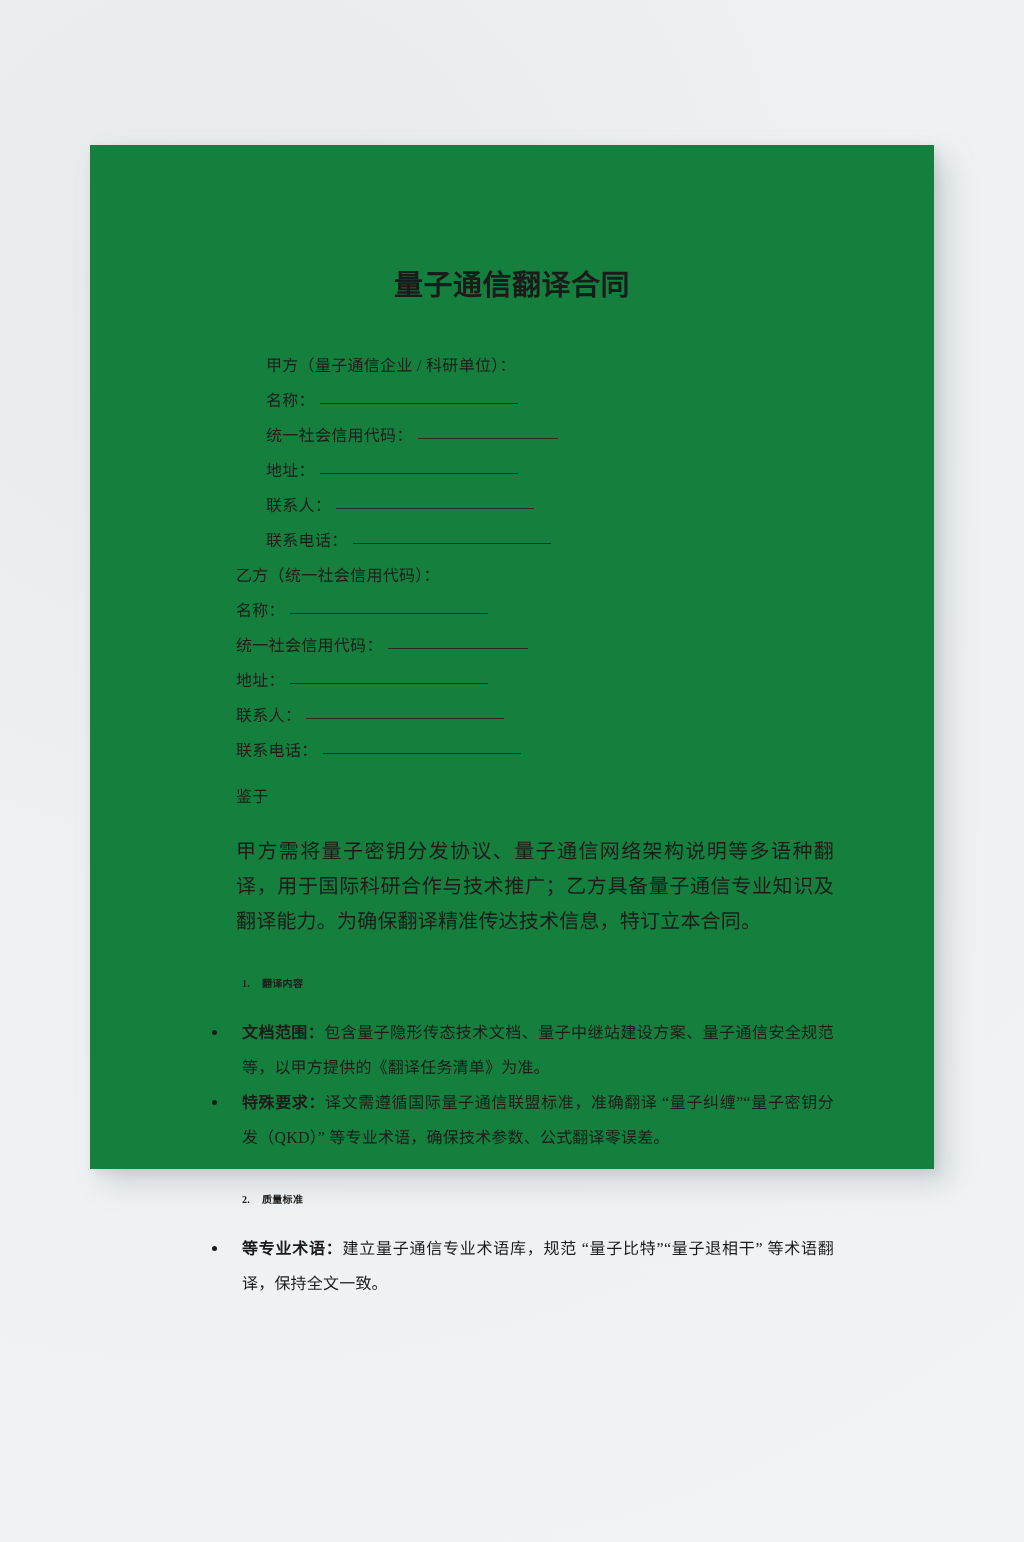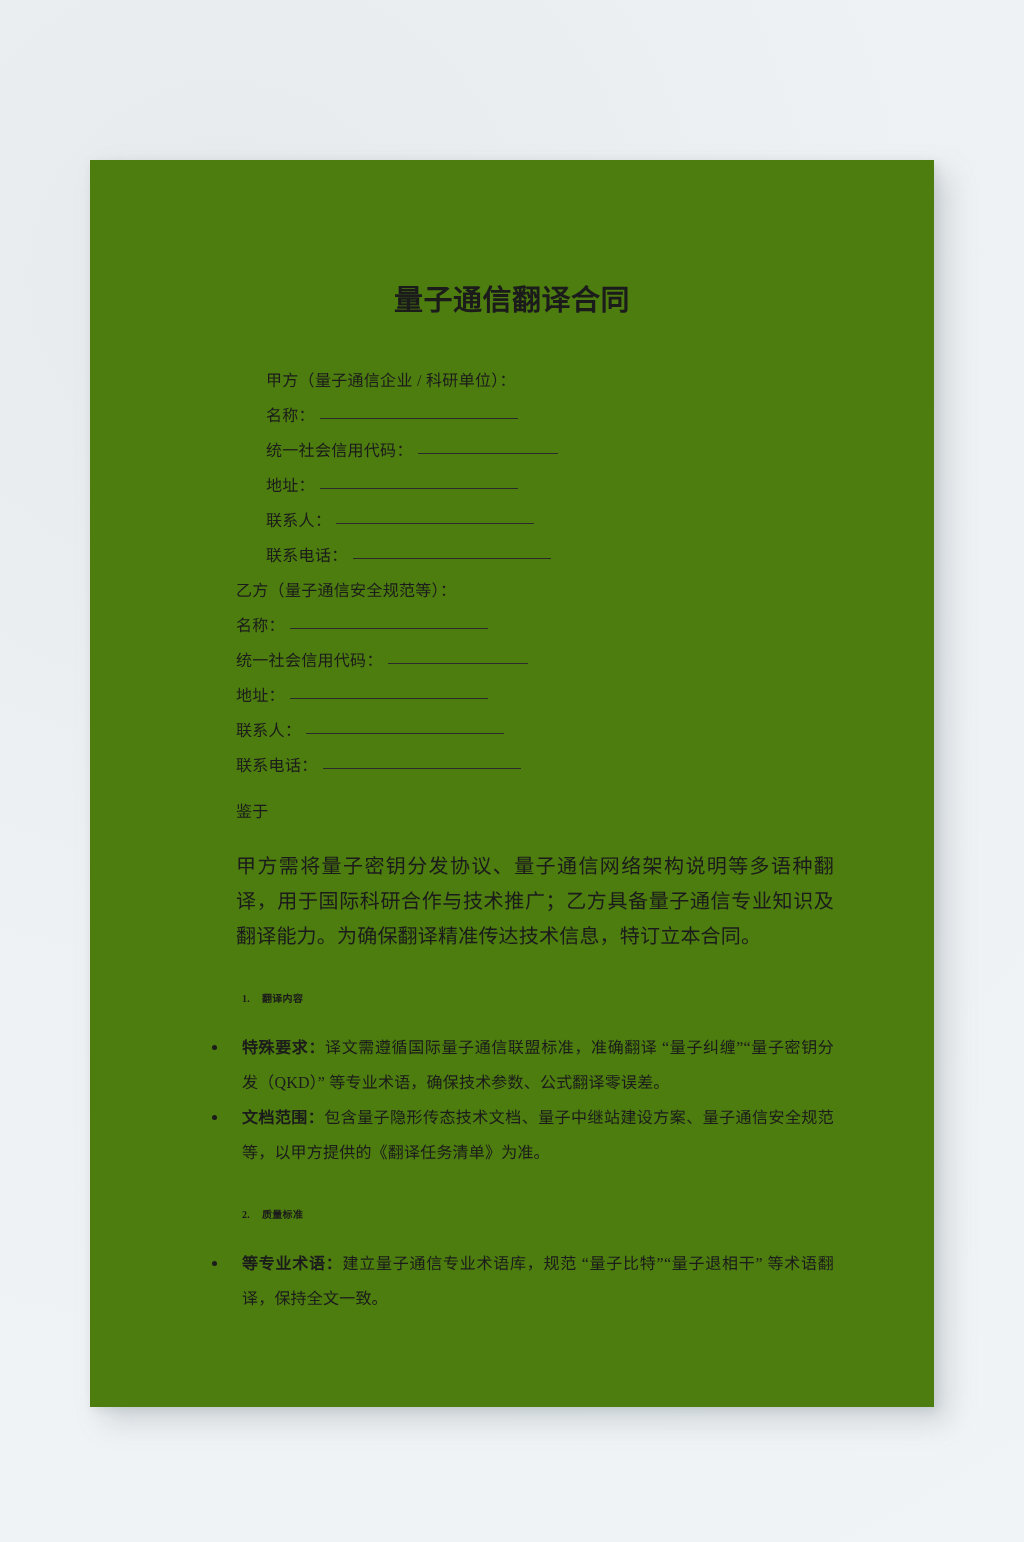--- a/index.html
+++ b/index.html
@@ -20,24 +20,24 @@
   .backdrop {
     position: absolute;
     inset: 0;
     background:
       radial-gradient(circle at 22% 18%, #e6eaec 0%, #eef1f3 42%, #f1f4f6 100%);
   }
 
   .page {
     position: absolute;
     left: 90px;
-    top: 160px;
+    top: 145px;
     width: 844px;
-    height: 1247px;
-    background: #4d7c0f;
+    height: 1024px;
+    background: #15803d;
     box-shadow:
       14px 14px 26px rgba(120, 132, 140, 0.28),
       3px 3px 9px rgba(120, 132, 140, 0.18);
   }
 
   .content {
     position: absolute;
     left: 0;
     top: 0;
     width: 844px;
@@ -172,21 +172,21 @@
         <span class="label">联系人：</span><span class="blank w-long"></span>
       </div>
 
       <div class="field-line">
         <span class="label">联系电话：</span><span class="blank w-long"></span>
       </div>
     </div>
 
     <div class="party-block">
       <div class="field-line">
-        <span class="label">乙方（量子通信安全规范等）：</span>
+        <span class="label">乙方（统一社会信用代码）：</span>
       </div>
 
       <div class="field-line">
         <span class="label">名称：</span><span class="blank w-long"></span>
       </div>
 
       <div class="field-line">
         <span class="label">统一社会信用代码：</span><span class="blank w-mid"></span>
       </div>
 
@@ -206,24 +206,24 @@
     <div class="recital-head">鉴于</div>
 
     <p class="body-para">甲方需将量子密钥分发协议、量子通信网络架构说明等多语种翻译，用于国际科研合作与技术推广；乙方具备量子通信专业知识及翻译能力。为确保翻译精准传达技术信息，特订立本合同。</p>
 
     <div class="section-heading">
       <span class="num">1.</span><span>翻译内容</span>
     </div>
 
     <ul class="bullet-list">
       <li class="bullet-item">
-        <span class="dot"></span><span class="term">特殊要求：</span><span>译文需遵循国际量子通信联盟标准，准确翻译 “量子纠缠”“量子密钥分发（QKD）” 等专业术语，确保技术参数、公式翻译零误差。</span>
+        <span class="dot"></span><span class="term">文档范围：</span><span>包含量子隐形传态技术文档、量子中继站建设方案、量子通信安全规范等，以甲方提供的《翻译任务清单》为准。</span>
       </li>
       <li class="bullet-item">
-        <span class="dot"></span><span class="term">文档范围：</span><span>包含量子隐形传态技术文档、量子中继站建设方案、量子通信安全规范等，以甲方提供的《翻译任务清单》为准。</span>
+        <span class="dot"></span><span class="term">特殊要求：</span><span>译文需遵循国际量子通信联盟标准，准确翻译 “量子纠缠”“量子密钥分发（QKD）” 等专业术语，确保技术参数、公式翻译零误差。</span>
       </li>
     </ul>
 
     <div class="section-heading">
       <span class="num">2.</span><span>质量标准</span>
     </div>
 
     <ul class="bullet-list">
       <li class="bullet-item">
         <span class="dot"></span><span class="term">等专业术语：</span><span>建立量子通信专业术语库，规范 “量子比特”“量子退相干” 等术语翻译，保持全文一致。</span>

